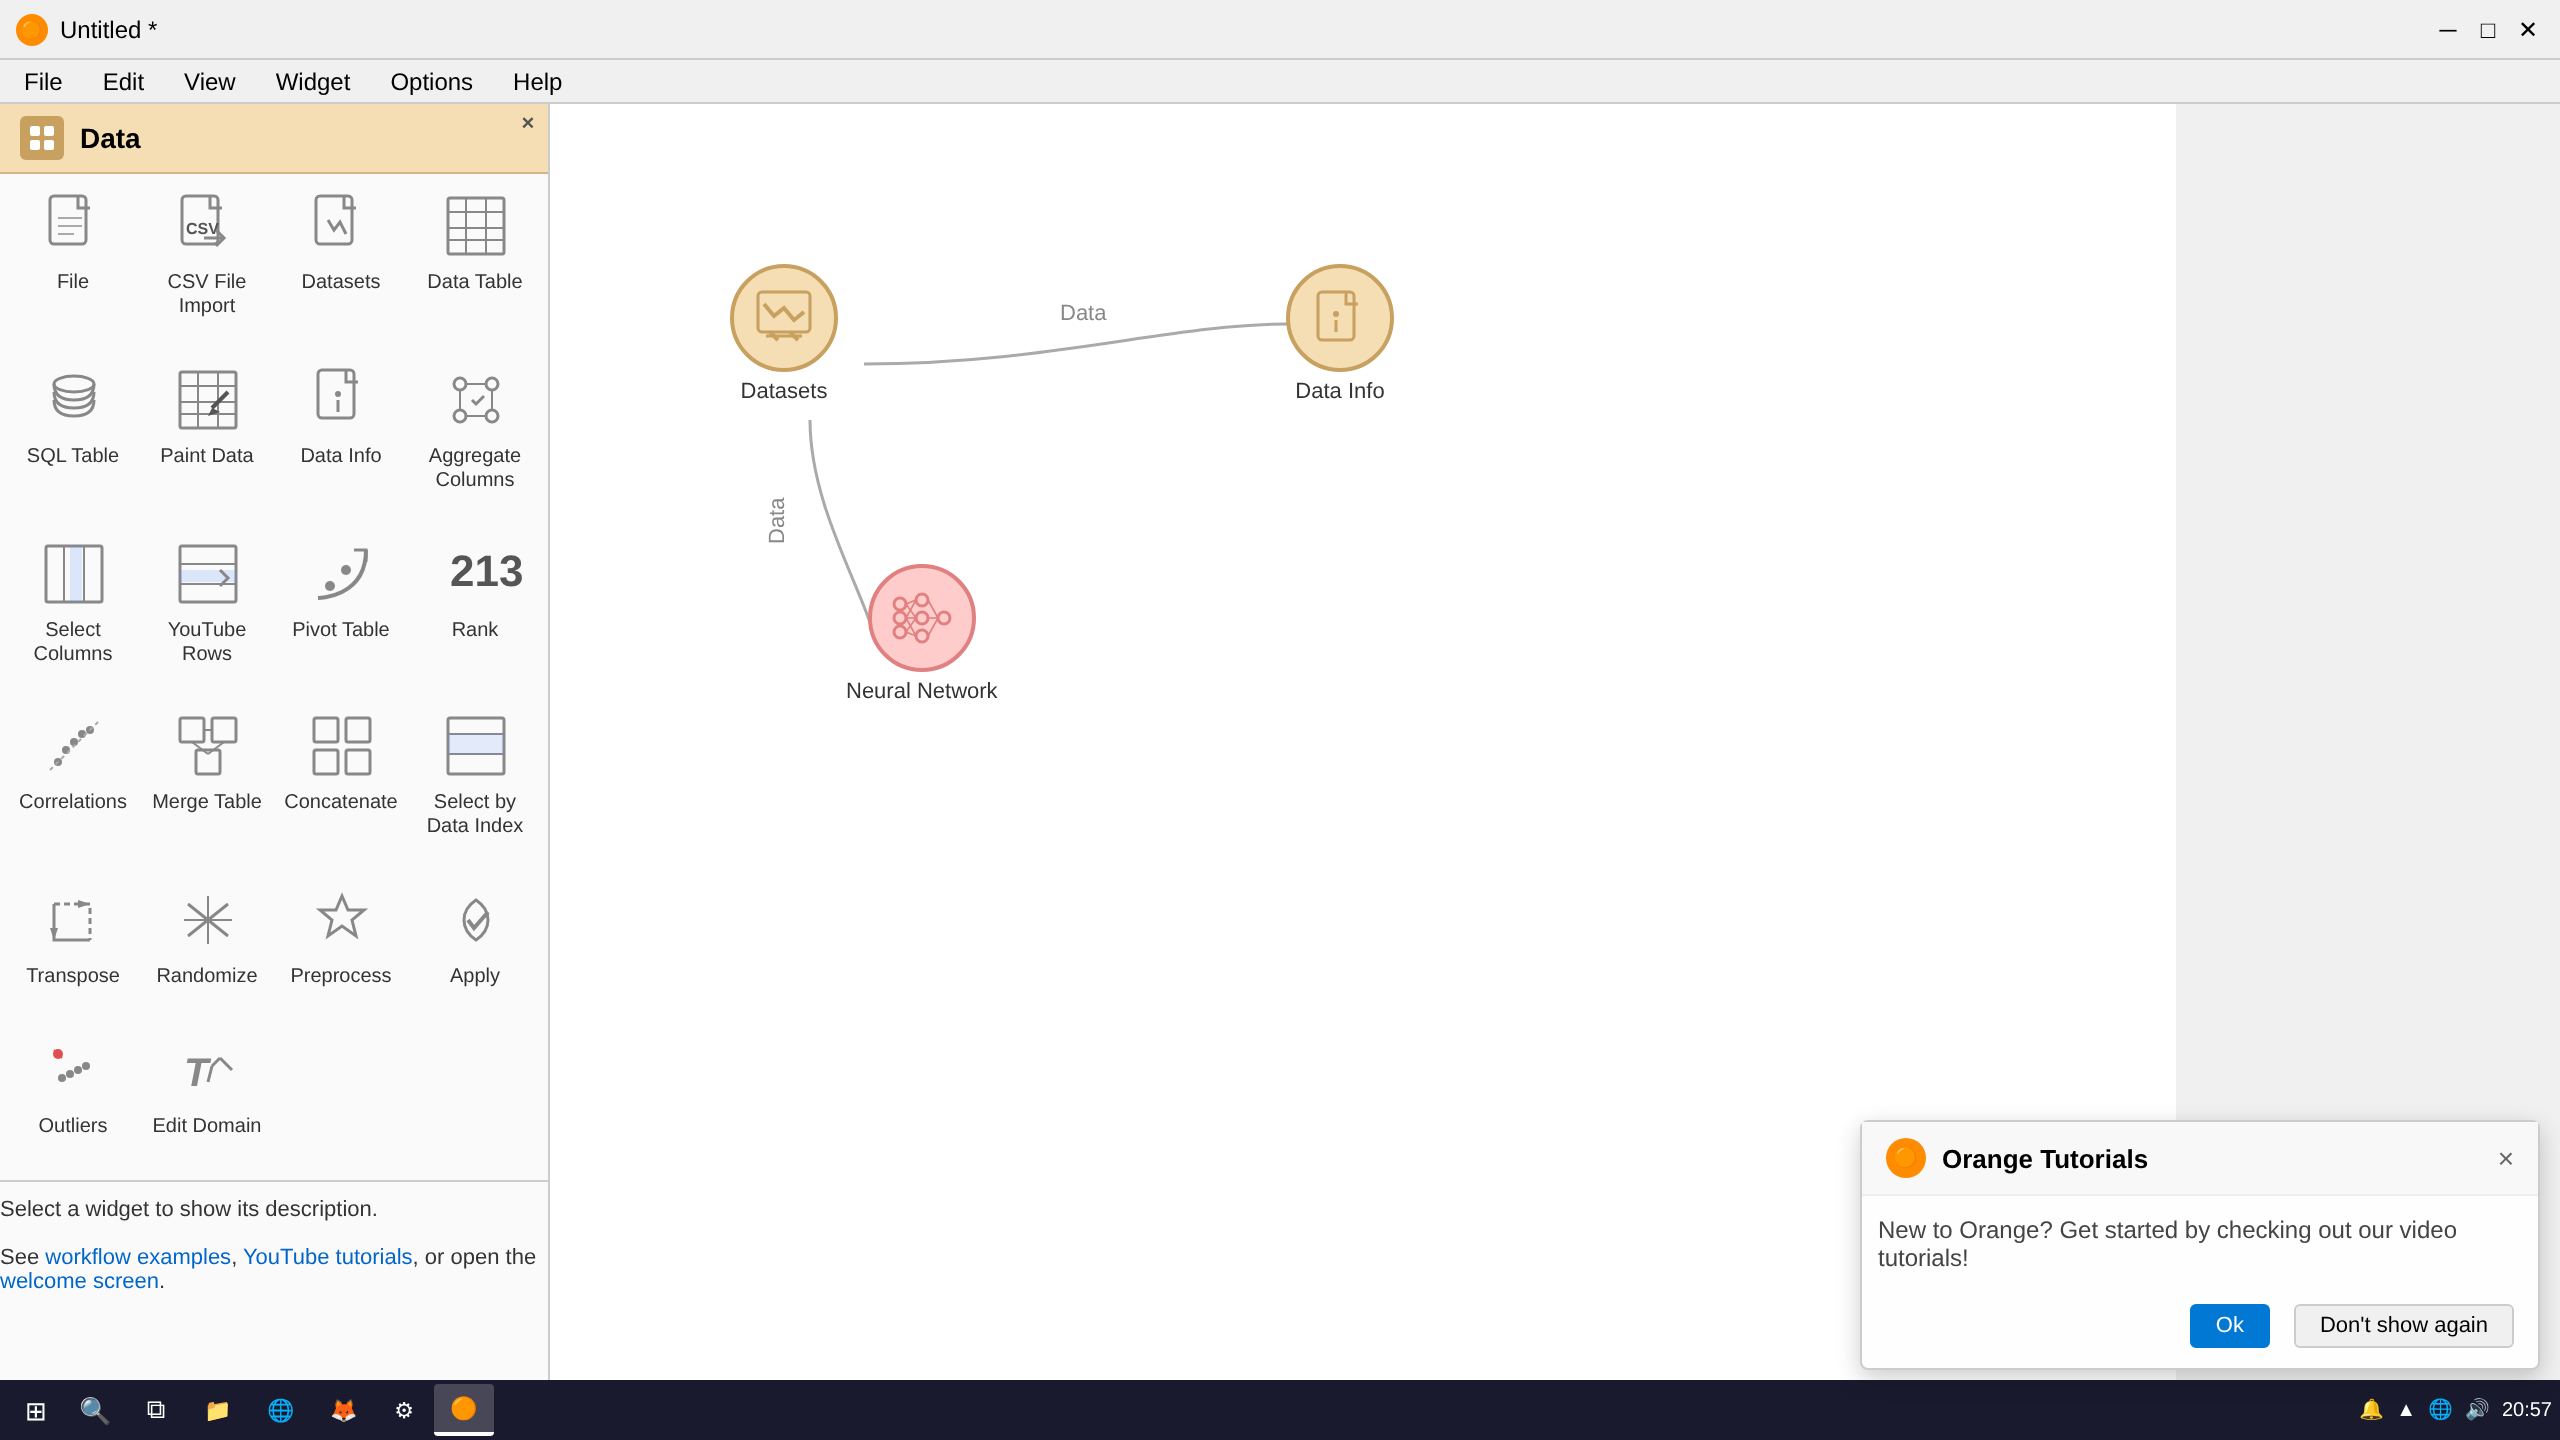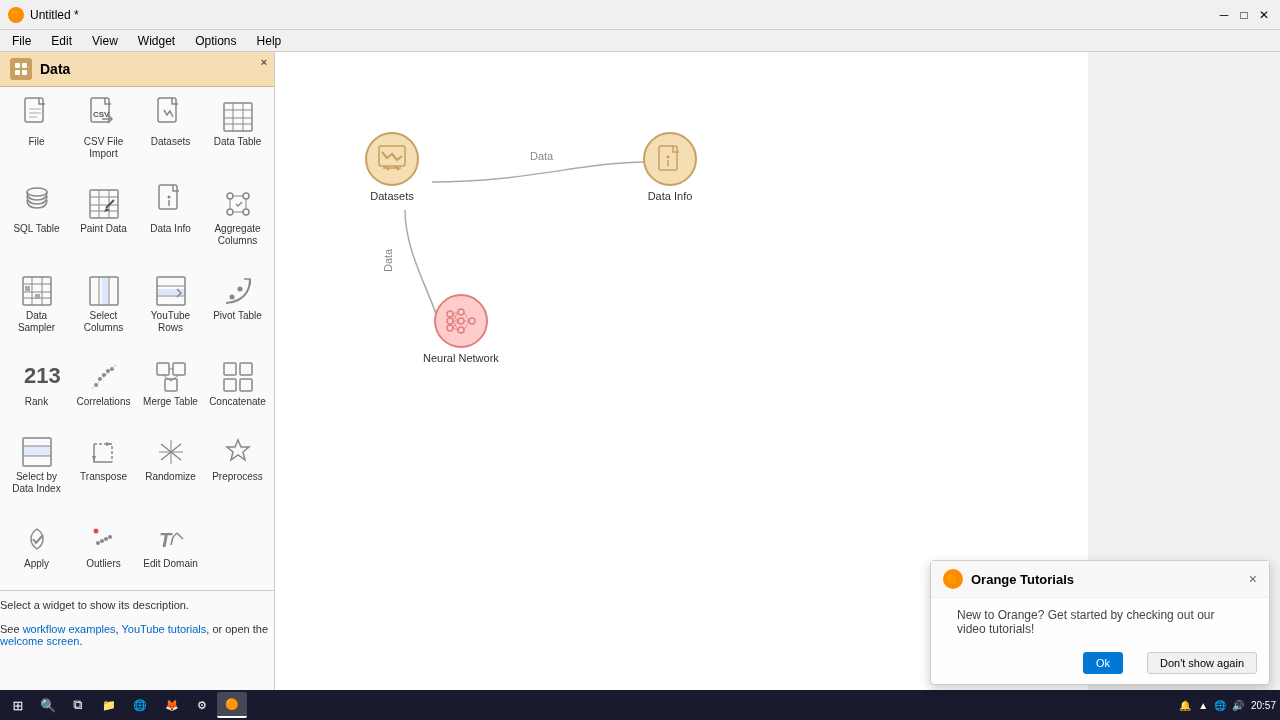--- a/index.html
+++ b/index.html
@@ -99,21 +99,21 @@
       padding: 6px 2px;
       cursor: pointer;
       border-radius: 4px;
       text-align: center;
     }
 
     .widget-icon {
       width: 36px;
       height: 36px;
       display: flex;
-      align-items: flex-end;
+      align-items: flex-start;
       justify-content: center;
       margin-bottom: 3px;
       text-decoration: underline;
     }
 
     .widget-label {
       font-size: 10px;
       color: #333;
       line-height: 1.2;
       text-align: center;
@@ -271,28 +271,28 @@
       font-size: 10px;
     }
     .notification-close {
       cursor: pointer;
       font-size: 14px;
       color: #666;
       border: none;
       background: none;
     }
     .notification-body {
-      padding: 10px 26px;
+      padding: 10px 8px;
       font-size: 12px;
       color: #444;
     }
     .notification-footer {
       padding: 6px 12px 10px;
       display: flex;
-      gap: 24px;
+      gap: 12px;
       justify-content: flex-end;
     }
     .notif-btn {
       padding: 4px 12px;
       font-size: 11px;
       border: 1px solid #ccc;
       border-radius: 3px;
       cursor: pointer;
       background: #f0f0f0;
     }
@@ -447,35 +447,20 @@
               <line x1="11" y1="8" x2="21" y2="8" stroke="#888" stroke-width="1"></line>
               <line x1="8" y1="11" x2="8" y2="21" stroke="#888" stroke-width="1"></line>
               <line x1="11" y1="24" x2="21" y2="24" stroke="#888" stroke-width="1"></line>
               <line x1="24" y1="11" x2="24" y2="21" stroke="#888" stroke-width="1"></line>
               <polyline points="14,16 16,18 20,14" fill="none" stroke="#888" stroke-width="1.5"></polyline>
             </svg>
           </div>
           <span class="widget-label">Aggregate Columns</span>
         </div>
 
-        <div class="widget-item">
-          <div class="widget-icon">
-            <svg width="32" height="32" viewBox="0 0 32 32">
-              <rect x="2" y="2" width="28" height="28" rx="1" fill="none" stroke="#888" stroke-width="1.5"></rect>
-              <line x1="2" y1="9" x2="30" y2="9" stroke="#888" stroke-width="1"></line>
-              <line x1="11" y1="2" x2="11" y2="30" stroke="#888" stroke-width="1"></line>
-              <line x1="21" y1="2" x2="21" y2="30" stroke="#888" stroke-width="1"></line>
-              <line x1="2" y1="17" x2="30" y2="17" stroke="#888" stroke-width="1"></line>
-              <line x1="2" y1="23" x2="30" y2="23" stroke="#888" stroke-width="1"></line>
-              <rect x="4" y="11" width="5" height="5" fill="#aaa"></rect>
-              <rect x="14" y="19" width="5" height="5" fill="#aaa"></rect>
-            </svg>
-          </div>
-          <span class="widget-label">Data Sampler</span>
-        </div>
 
         <div class="widget-item">
           <div class="widget-icon">
             <svg width="32" height="32" viewBox="0 0 32 32">
               <rect x="2" y="2" width="28" height="28" rx="1" fill="none" stroke="#888" stroke-width="1.5"></rect>
               <line x1="11" y1="2" x2="11" y2="30" stroke="#888" stroke-width="1"></line>
               <line x1="21" y1="2" x2="21" y2="30" stroke="#888" stroke-width="1"></line>
               <rect x="14" y="2" width="6" height="28" fill="rgba(100,150,255,0.2)"></rect>
             </svg>
           </div>
@@ -682,21 +667,21 @@
         <svg width="30" height="30" viewBox="0 0 30 30">
           <rect x="4" y="2" width="18" height="24" rx="2" fill="none" stroke="#c8a060" stroke-width="1.5"></rect>
           <polyline points="18,2 18,8 24,8" fill="none" stroke="#c8a060" stroke-width="1.5"></polyline>
           <circle cx="13" cy="13" r="1.5" fill="#c8a060"></circle>
           <line x1="13" y1="16" x2="13" y2="22" stroke="#c8a060" stroke-width="1.5"></line>
         </svg>
       </div>
       <span class="node-label">Data Info</span>
     </div>
 
-    <div class="node node-nn" style="left:148px; top:242px">
+    <div class="node node-nn" style="left:148px; top:230px">
       <div class="node-icon-wrap">
         <svg width="34" height="34" viewBox="0 0 34 34">
 
           <circle cx="6" cy="10" r="3" fill="none" stroke="#e08080" stroke-width="1.5"></circle>
           <circle cx="6" cy="17" r="3" fill="none" stroke="#e08080" stroke-width="1.5"></circle>
           <circle cx="6" cy="24" r="3" fill="none" stroke="#e08080" stroke-width="1.5"></circle>
 
           <circle cx="17" cy="8" r="3" fill="none" stroke="#e08080" stroke-width="1.5"></circle>
           <circle cx="17" cy="17" r="3" fill="none" stroke="#e08080" stroke-width="1.5"></circle>
           <circle cx="17" cy="26" r="3" fill="none" stroke="#e08080" stroke-width="1.5"></circle>

